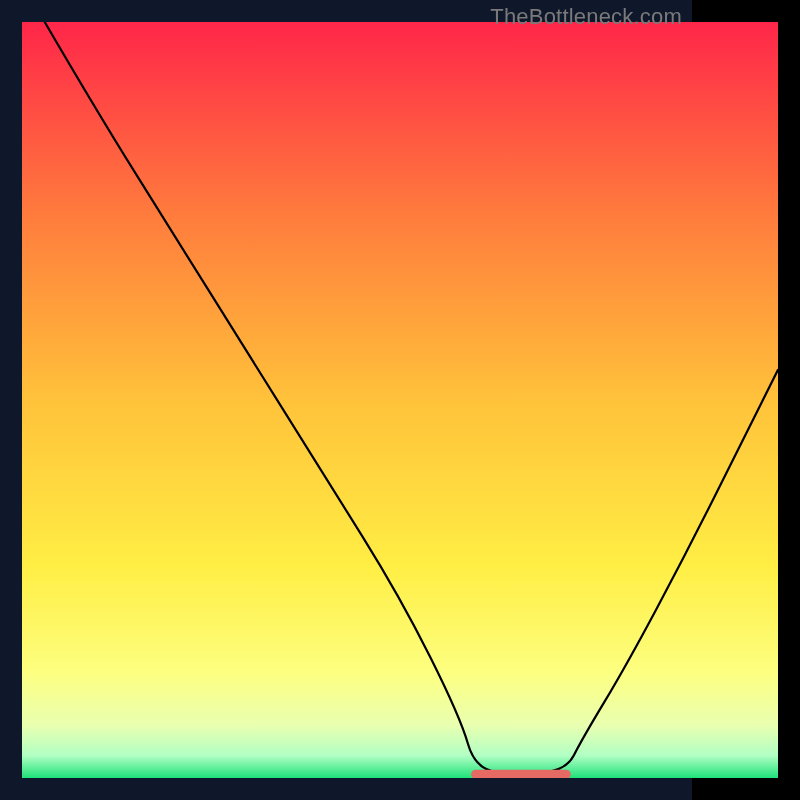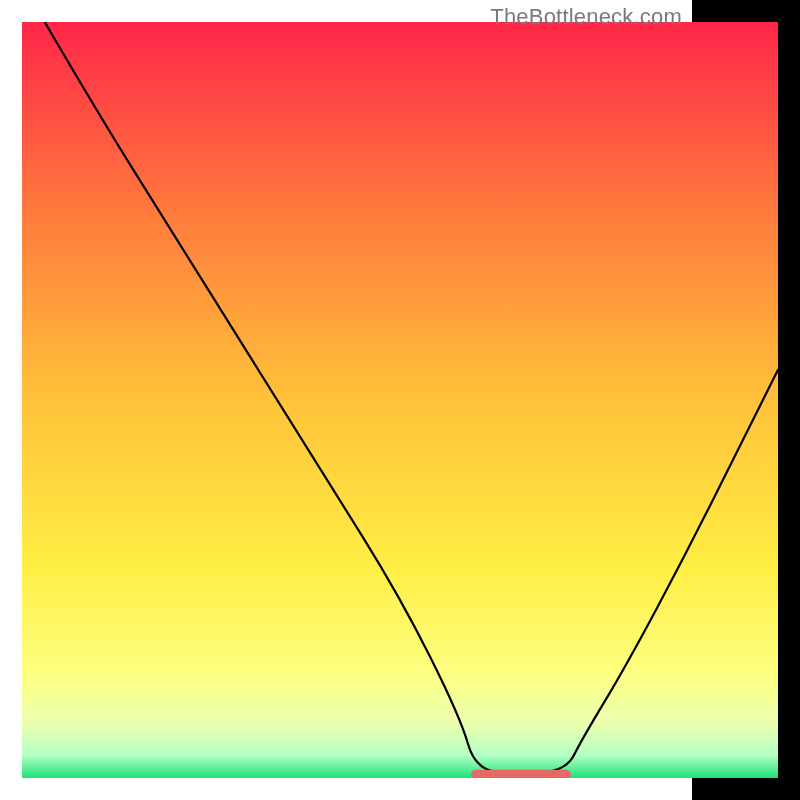--- a/index.html
+++ b/index.html
@@ -6,21 +6,21 @@
     margin: 0;
     padding: 0;
     width: 800px;
     height: 800px;
     background: #000;
     overflow: hidden;
   }
   .outer {
     width: 692px;
     height: 800px;
-    background: #ffffff;
+    background: #0f172a;
     position: relative;
   }
   .watermark {
     position: absolute;
     top: 4px;
     right: 10px;
     font-family: Arial, Helvetica, sans-serif;
     font-size: 22px;
     color: #7a7a7a;
     z-index: 5;

